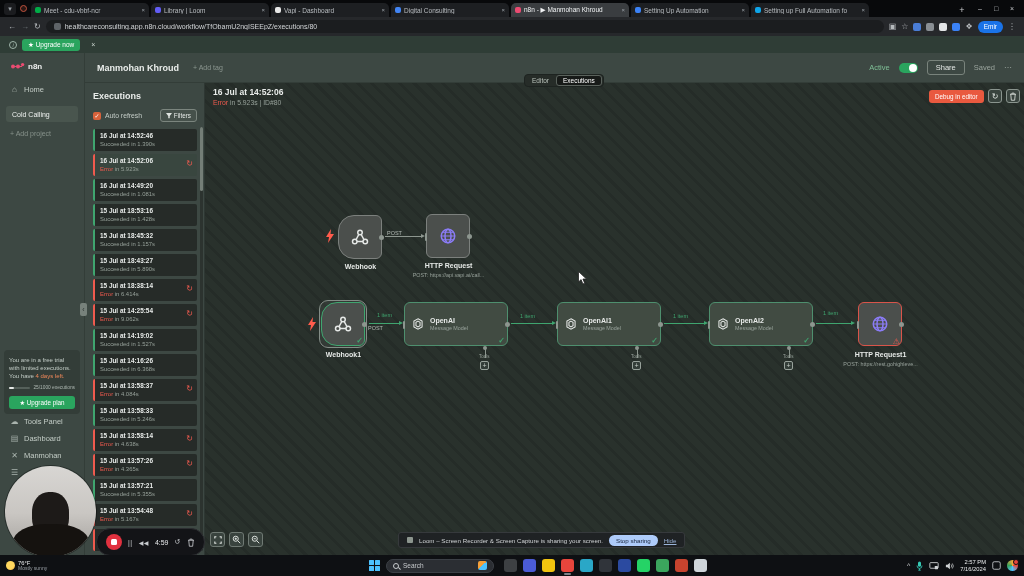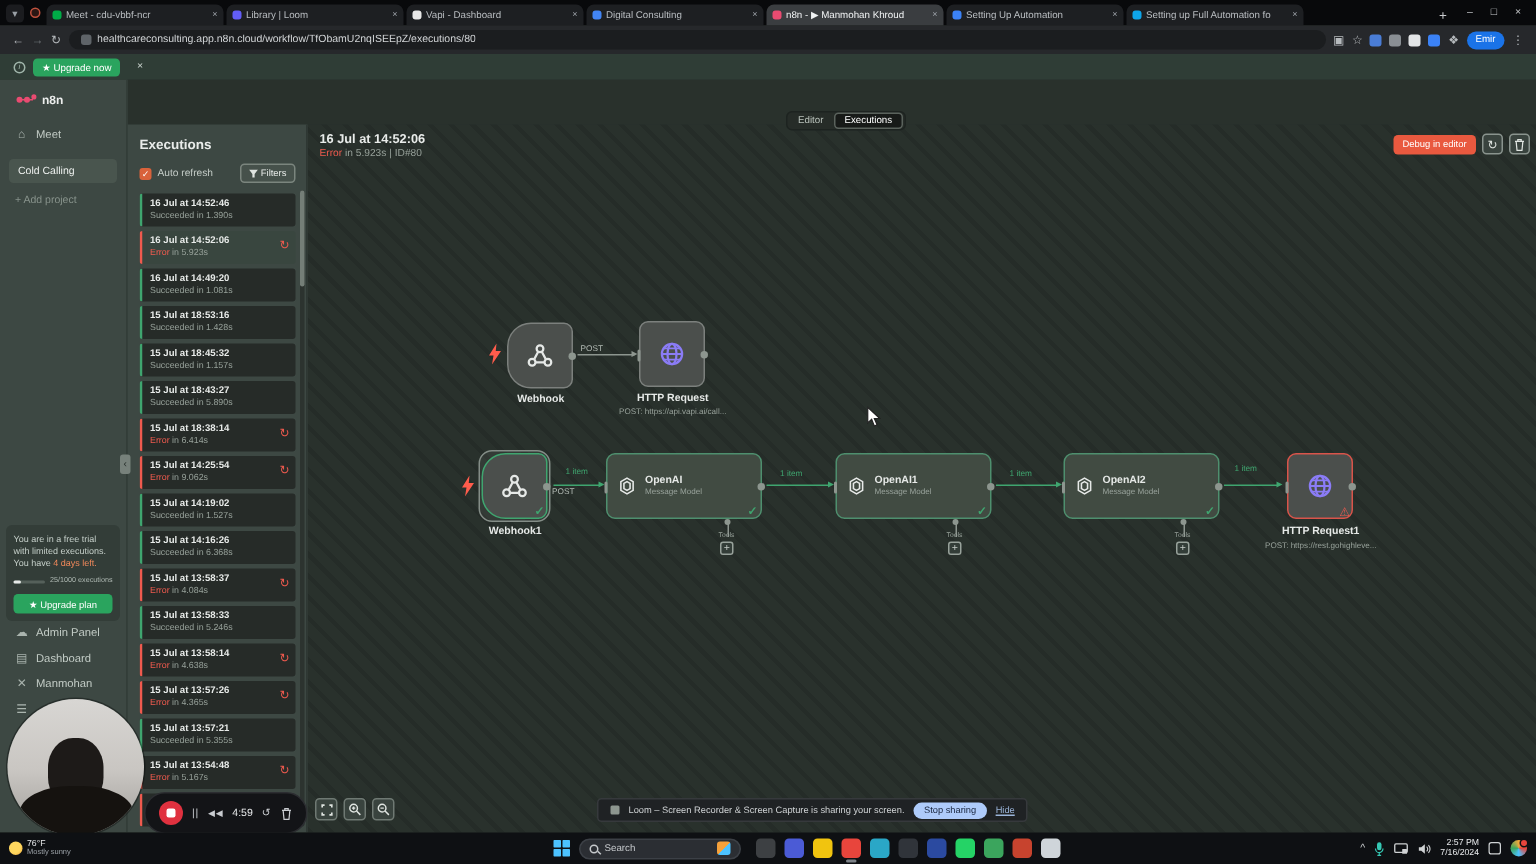--- a/index.html
+++ b/index.html
@@ -269,21 +269,21 @@
       <svg width="15" height="9" viewBox="0 0 15 9">
         <line x1="3" y1="4.5" x2="12" y2="4.5" stroke="#ea4b71" stroke-width="1"></line>
         <circle cx="3" cy="4.5" r="2" fill="#ea4b71"></circle>
         <circle cx="8" cy="4.5" r="2" fill="#ea4b71"></circle>
         <circle cx="12.6" cy="2.6" r="1.7" fill="#ea4b71"></circle>
       </svg>
       <span class="logo-text">n8n</span>
     </div>
     <div class="side-item">
       <span class="ic">⌂</span>
-      <span>Meet</span>
+      <span>Home</span>
     </div>
     <div class="project-pill">
       <span>Cold Calling</span>
     </div>
     <div class="addproject">+  Add project</div>
 
     <div class="trialbox">
       <div class="t1"><span>You are in a free trial with limited executions. You have </span><b>4 days left.</b></div>
       <div class="usage-row">
         <div class="usage-track">
@@ -291,41 +291,54 @@
           </div>
         <span class="usage-text">25/1000 executions</span>
       </div>
       <div class="upgradeplan">★ Upgrade plan</div>
     </div>
 
     <div class="bottomnav">
 
         <div class="side-item">
           <span class="ic">☁</span>
-          <span>Admin Panel</span>
+          <span>Tools Panel</span>
         </div>
 
         <div class="side-item">
           <span class="ic">▤</span>
           <span>Dashboard</span>
         </div>
 
         <div class="side-item">
           <span class="ic">✕</span>
           <span>Manmohan</span>
         </div>
 
         <div class="side-item">
           <span class="ic">☰</span>
           <span></span>
         </div>
       </div>
   </div>
   <div class="collapse-chip">‹</div>
 
+  <div class="appheader">
+    <span class="wf-title">Manmohan Khroud</span>
+    <span class="addtag">+ Add tag</span>
+    <div class="hdr-right">
+      <span class="active-lbl">Active</span>
+      <span class="toggle">
+          <span class="knob"></span>
+        </span>
+      <span class="sharebtn">Share</span>
+      <span class="saved-lbl">Saved</span>
+      <span class="kebab">⋯</span>
+    </div>
+  </div>
 
   <div class="execpanel">
     <div class="exec-title">Executions</div>
     <div class="exec-ctl">
       <span class="cb">✓</span>
       <span class="ar-lbl">Auto refresh</span>
       <span class="filtersbtn">
         <svg width="6" height="6" viewBox="0 0 8 8">
             <path d="M0 0 H8 L5 4 V7 L3 7 V4 Z" fill="#dfe4e0"></path>
           </svg>

